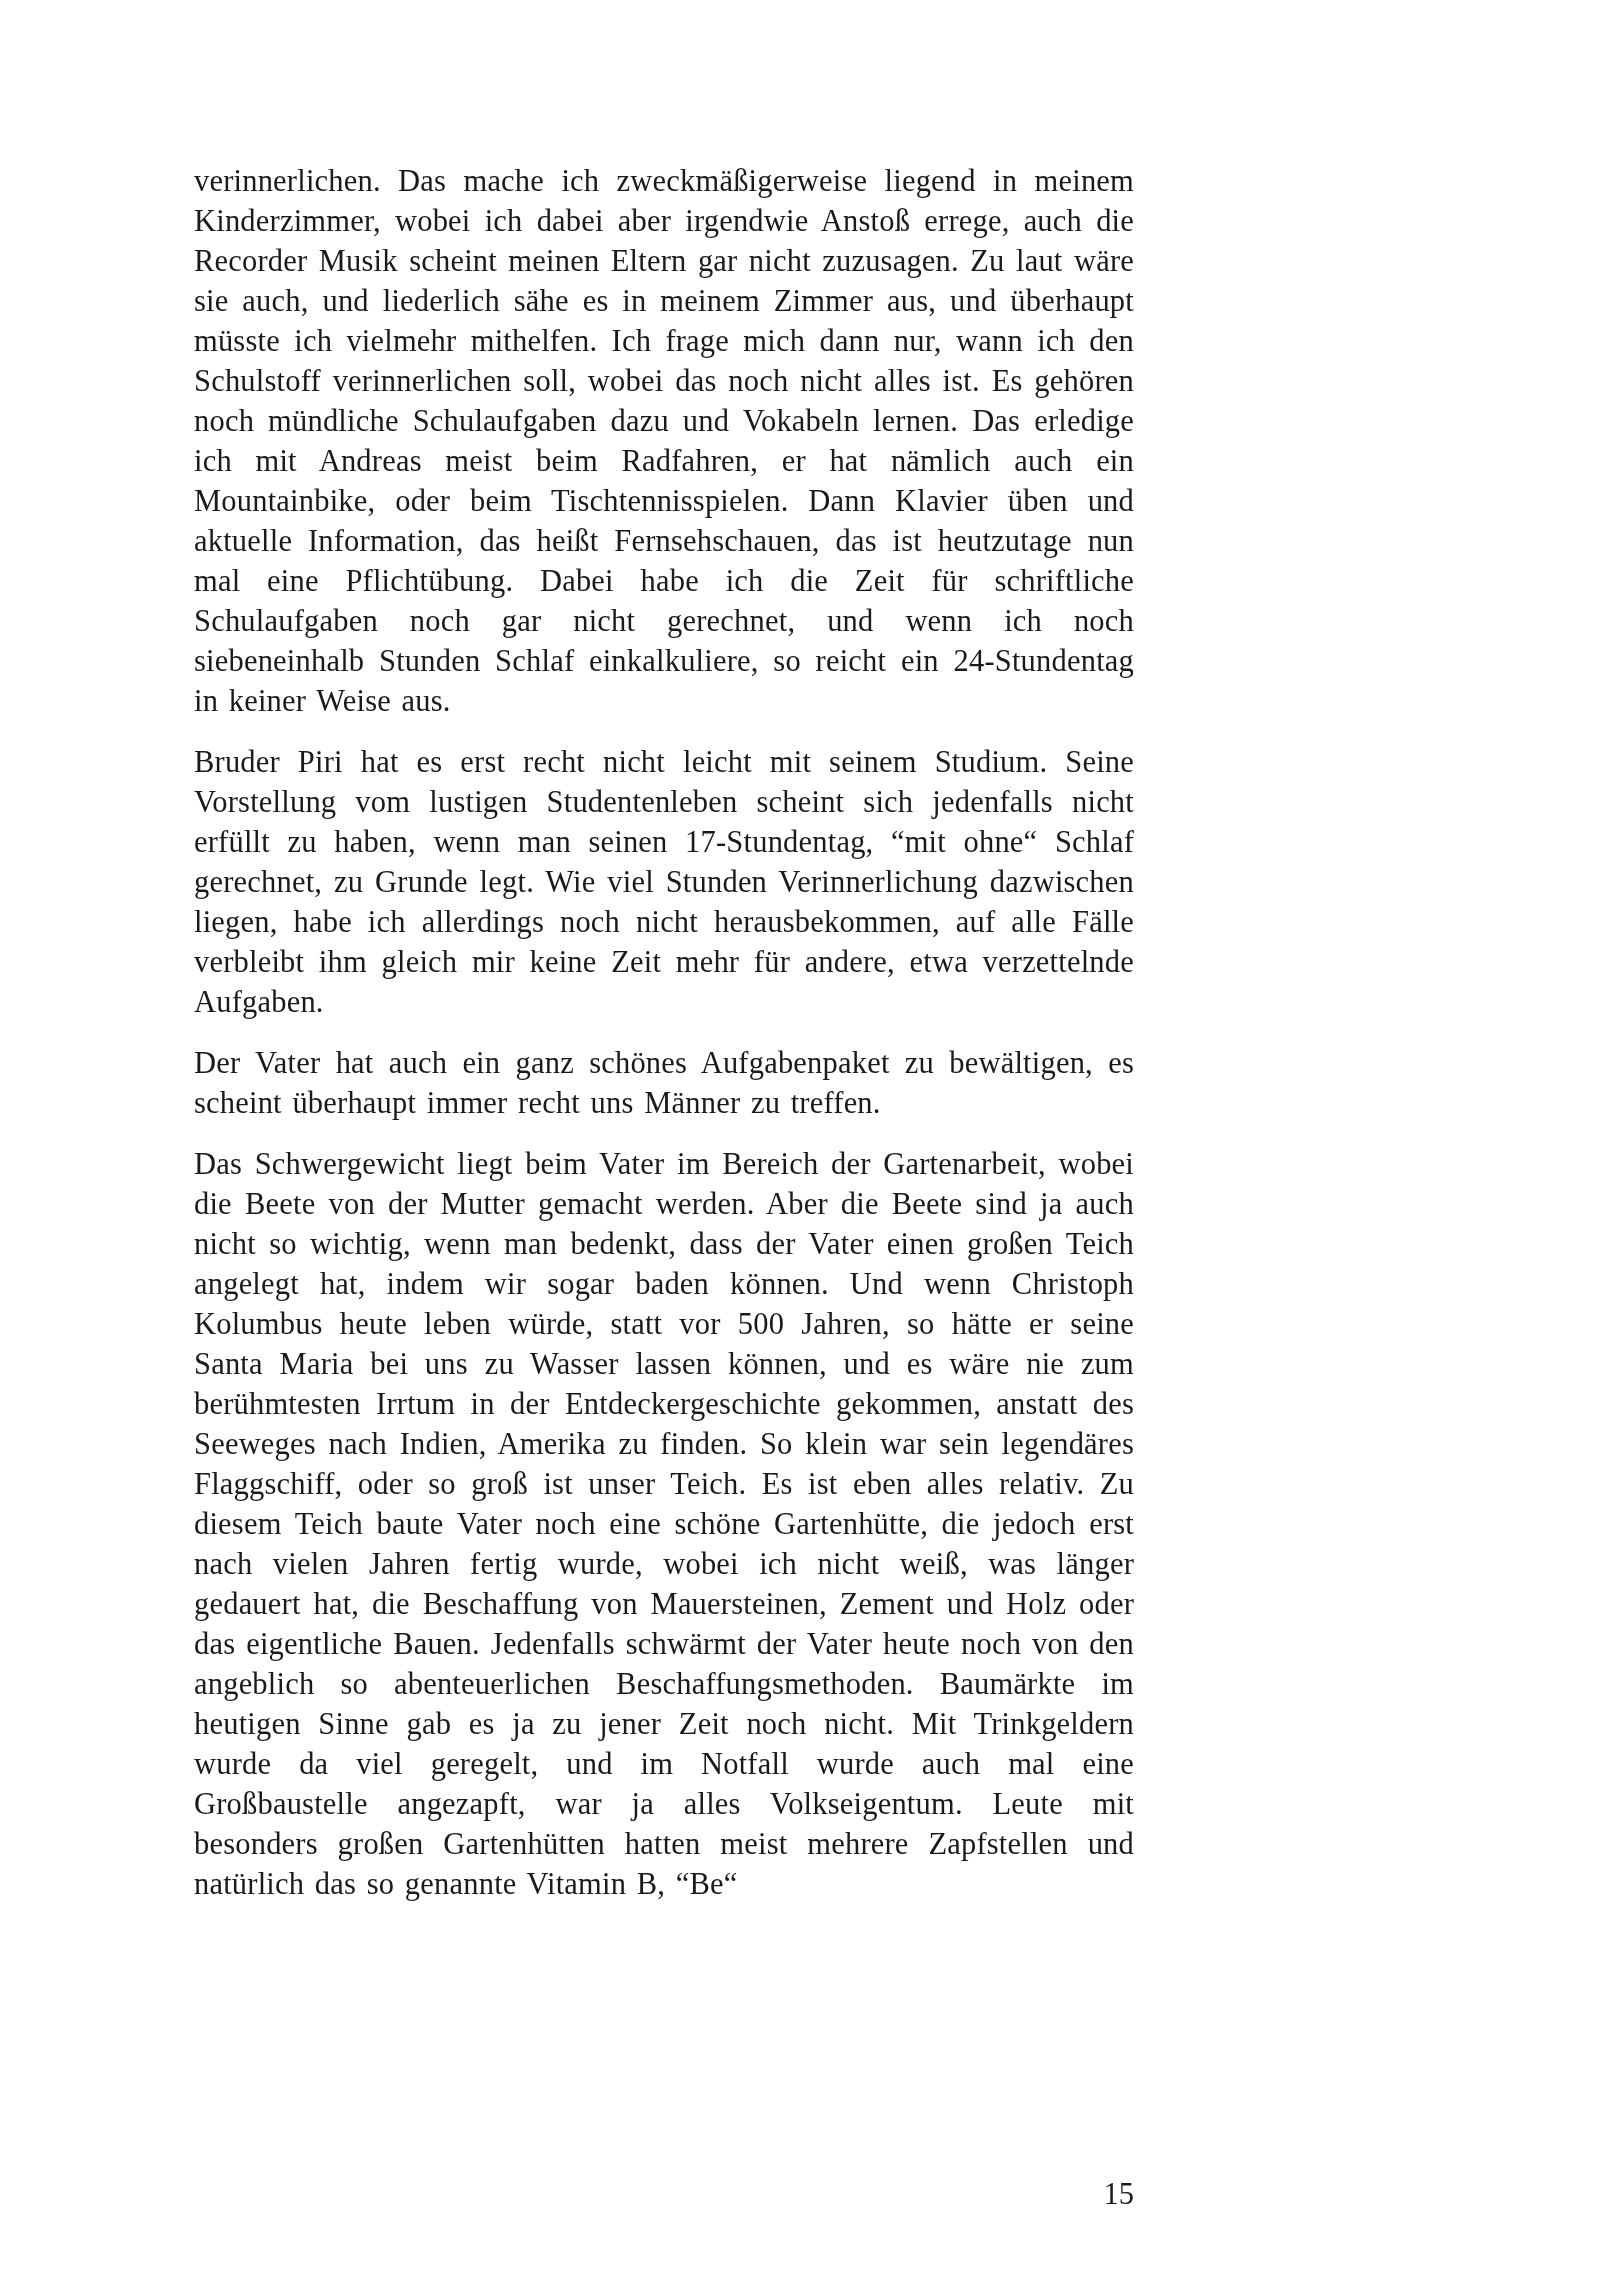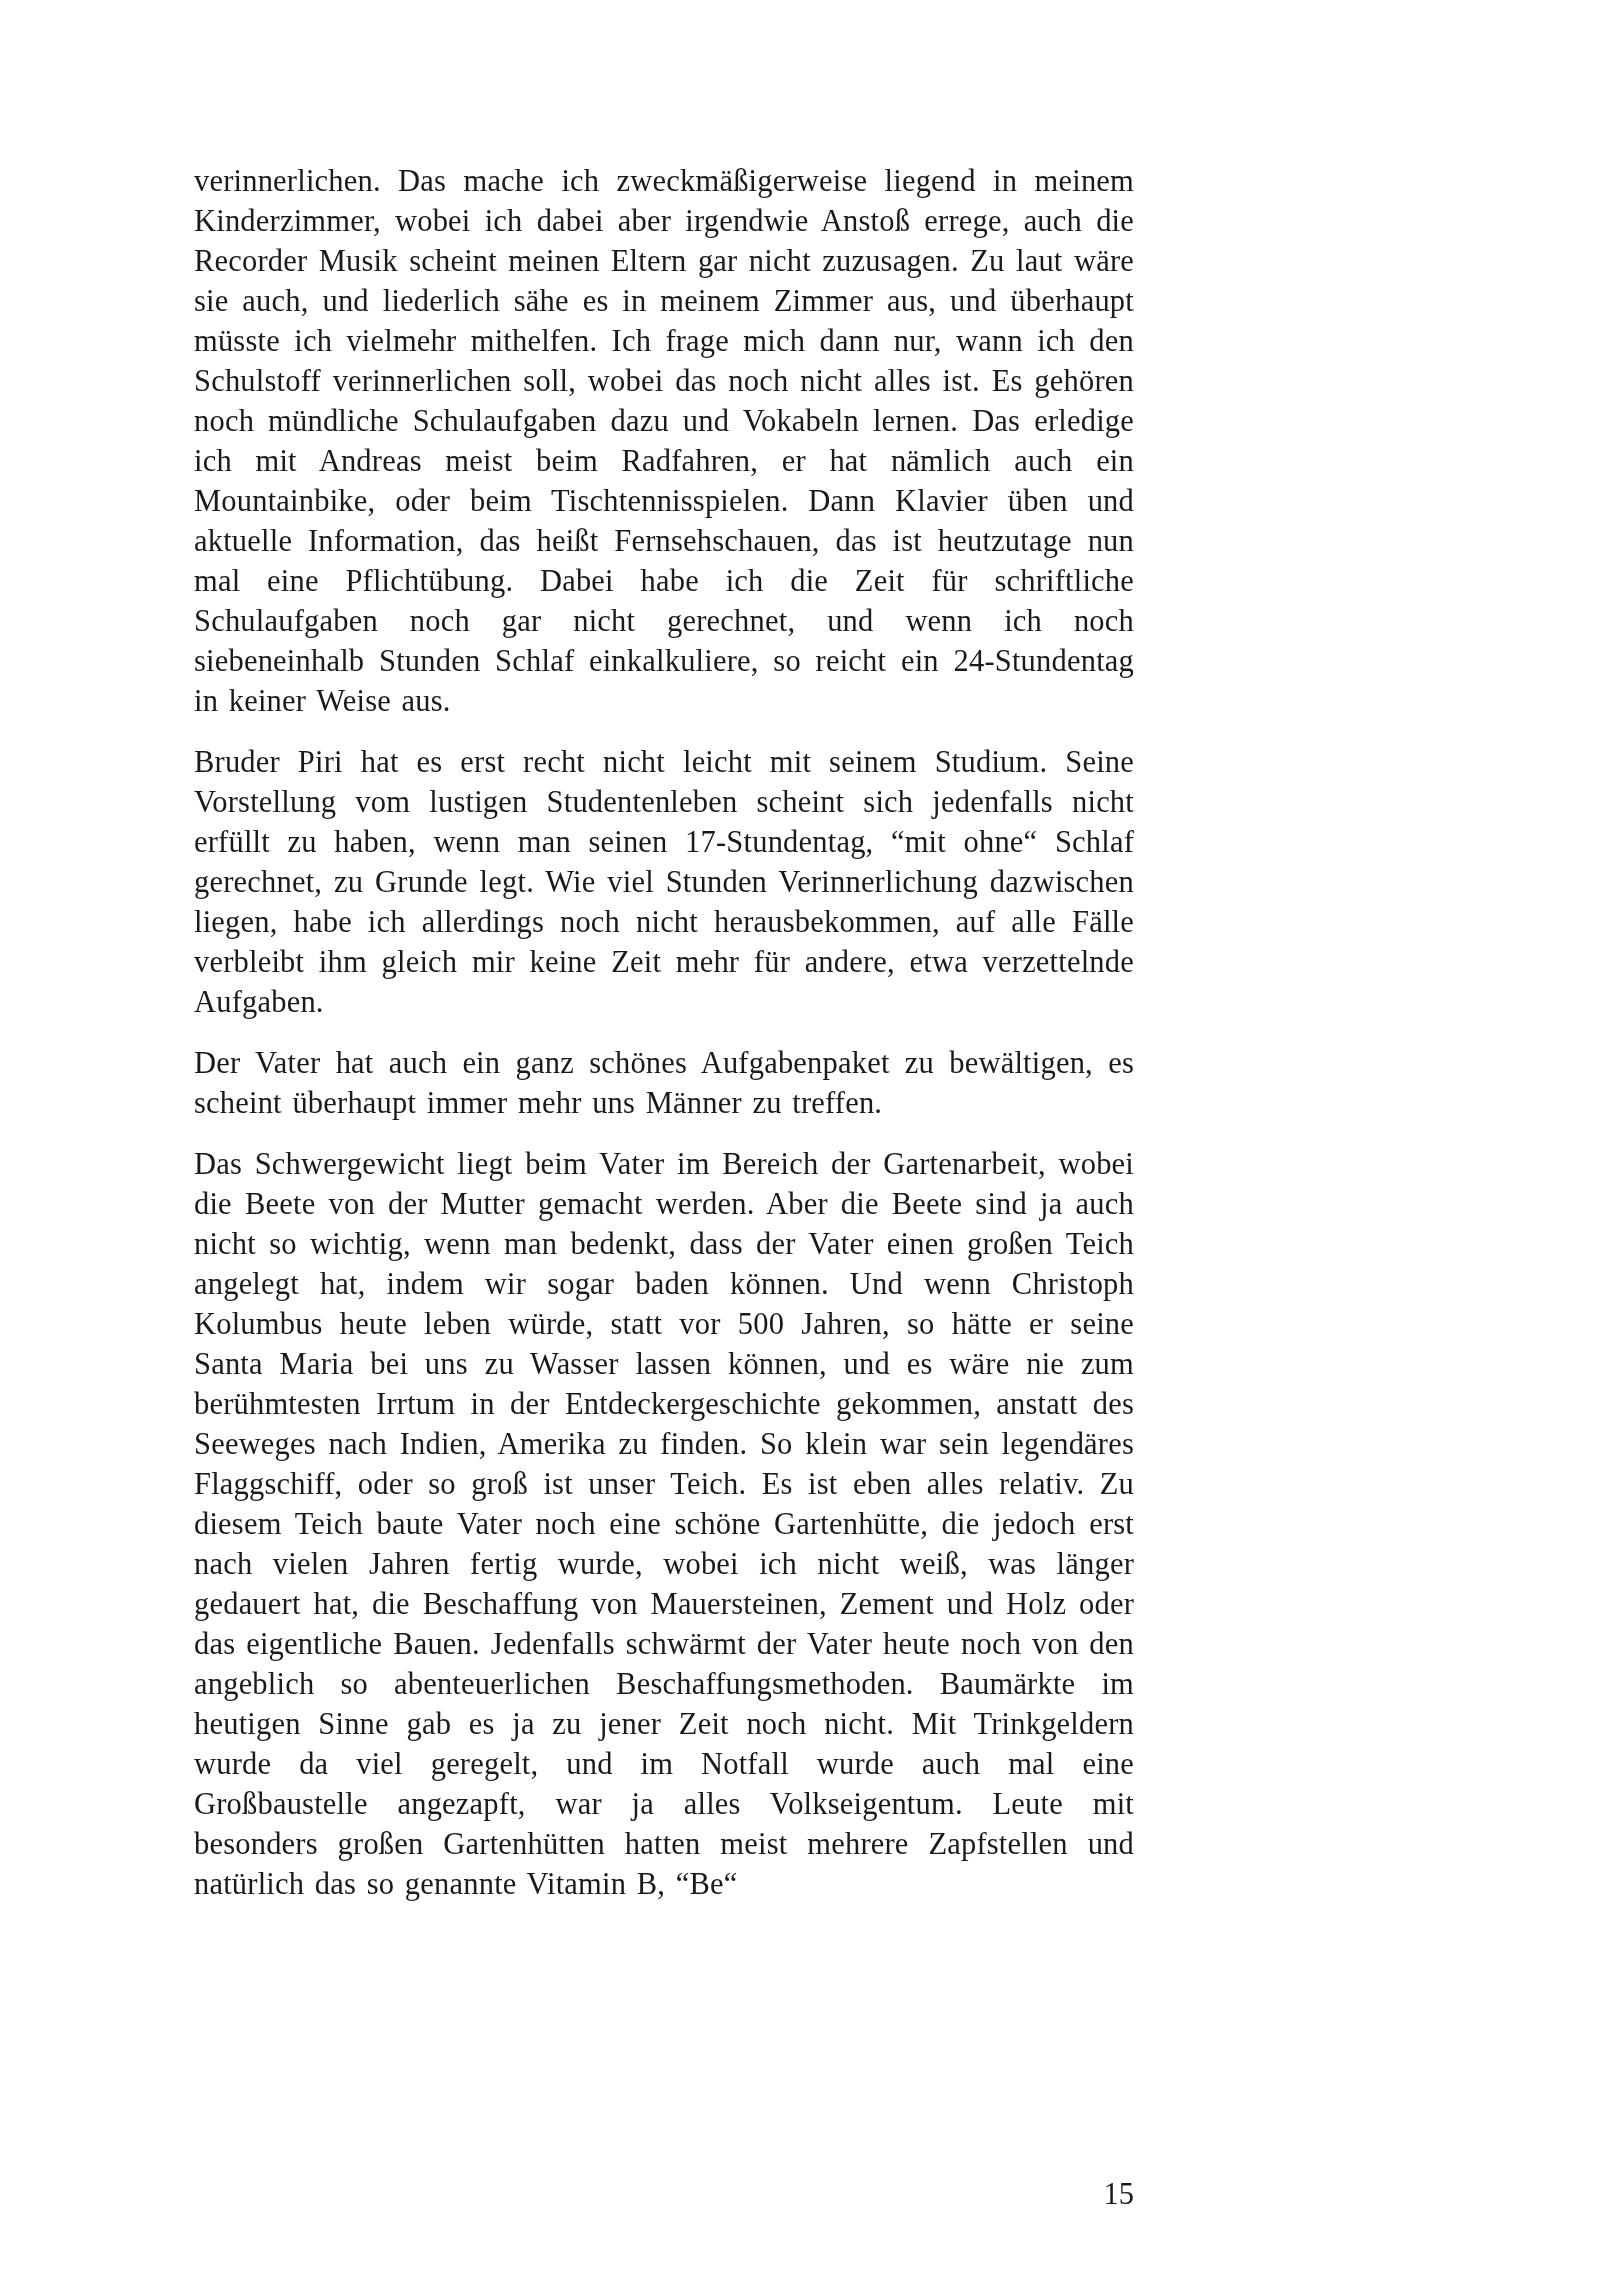--- a/index.html
+++ b/index.html
@@ -43,18 +43,18 @@
       color: #1a1a1a;
     }
   </style>
 </head>
 <body>
 
 <div class="page">
   <div class="content">
     <p>verinnerlichen. Das mache ich zweckmäßigerweise liegend in meinem Kinderzimmer, wobei ich dabei aber irgendwie Anstoß errege, auch die Recorder Musik scheint meinen Eltern gar nicht zuzusagen. Zu laut wäre sie auch, und liederlich sähe es in meinem Zimmer aus, und überhaupt müsste ich vielmehr mithelfen. Ich frage mich dann nur, wann ich den Schulstoff verinnerlichen soll, wobei das noch nicht alles ist. Es gehören noch mündliche Schulaufgaben dazu und Vokabeln lernen. Das erledige ich mit Andreas meist beim Radfahren, er hat nämlich auch ein Mountainbike, oder beim Tischtennisspielen. Dann Klavier üben und aktuelle Information, das heißt Fernsehschauen, das ist heutzutage nun mal eine Pflichtübung. Dabei habe ich die Zeit für schriftliche Schulaufgaben noch gar nicht gerechnet, und wenn ich noch siebeneinhalb Stunden Schlaf einkalkuliere, so reicht ein 24-Stundentag in keiner Weise aus.</p>
     <p>Bruder Piri hat es erst recht nicht leicht mit seinem Studium. Seine Vorstellung vom lustigen Studentenleben scheint sich jedenfalls nicht erfüllt zu haben, wenn man seinen 17-Stundentag, “mit ohne“ Schlaf gerechnet, zu Grunde legt. Wie viel Stunden Verinnerlichung dazwischen liegen, habe ich allerdings noch nicht herausbekommen, auf alle Fälle verbleibt ihm gleich mir keine Zeit mehr für andere, etwa verzettelnde Aufgaben.</p>
-    <p>Der Vater hat auch ein ganz schönes Aufgabenpaket zu bewältigen, es scheint überhaupt immer mehr uns Männer zu treffen.</p>
+    <p>Der Vater hat auch ein ganz schönes Aufgabenpaket zu bewältigen, es scheint überhaupt immer recht uns Männer zu treffen.</p>
     <p>Das Schwergewicht liegt beim Vater im Bereich der Gartenarbeit, wobei die Beete von der Mutter gemacht werden. Aber die Beete sind ja auch nicht so wichtig, wenn man bedenkt, dass der Vater einen großen Teich angelegt hat, indem wir sogar baden können. Und wenn Christoph Kolumbus heute leben würde, statt vor 500 Jahren, so hätte er seine Santa Maria bei uns zu Wasser lassen können, und es wäre nie zum berühmtesten Irrtum in der Entdeckergeschichte gekommen, anstatt des Seeweges nach Indien, Amerika zu finden. So klein war sein legendäres Flaggschiff, oder so groß ist unser Teich. Es ist eben alles relativ. Zu diesem Teich baute Vater noch eine schöne Gartenhütte, die jedoch erst nach vielen Jahren fertig wurde, wobei ich nicht weiß, was länger gedauert hat, die Beschaffung von Mauersteinen, Zement und Holz oder das eigentliche Bauen. Jedenfalls schwärmt der Vater heute noch von den angeblich so abenteuerlichen Beschaffungsmethoden. Baumärkte im heutigen Sinne gab es ja zu jener Zeit noch nicht. Mit Trinkgeldern wurde da viel geregelt, und im Notfall wurde auch mal eine Großbaustelle angezapft, war ja alles Volkseigentum. Leute mit besonders großen Gartenhütten hatten meist mehrere Zapfstellen und natürlich das so genannte Vitamin B, “Be“</p>
   </div>
   <div class="page-number">15</div>
 </div>
 
 
 </body></html>

